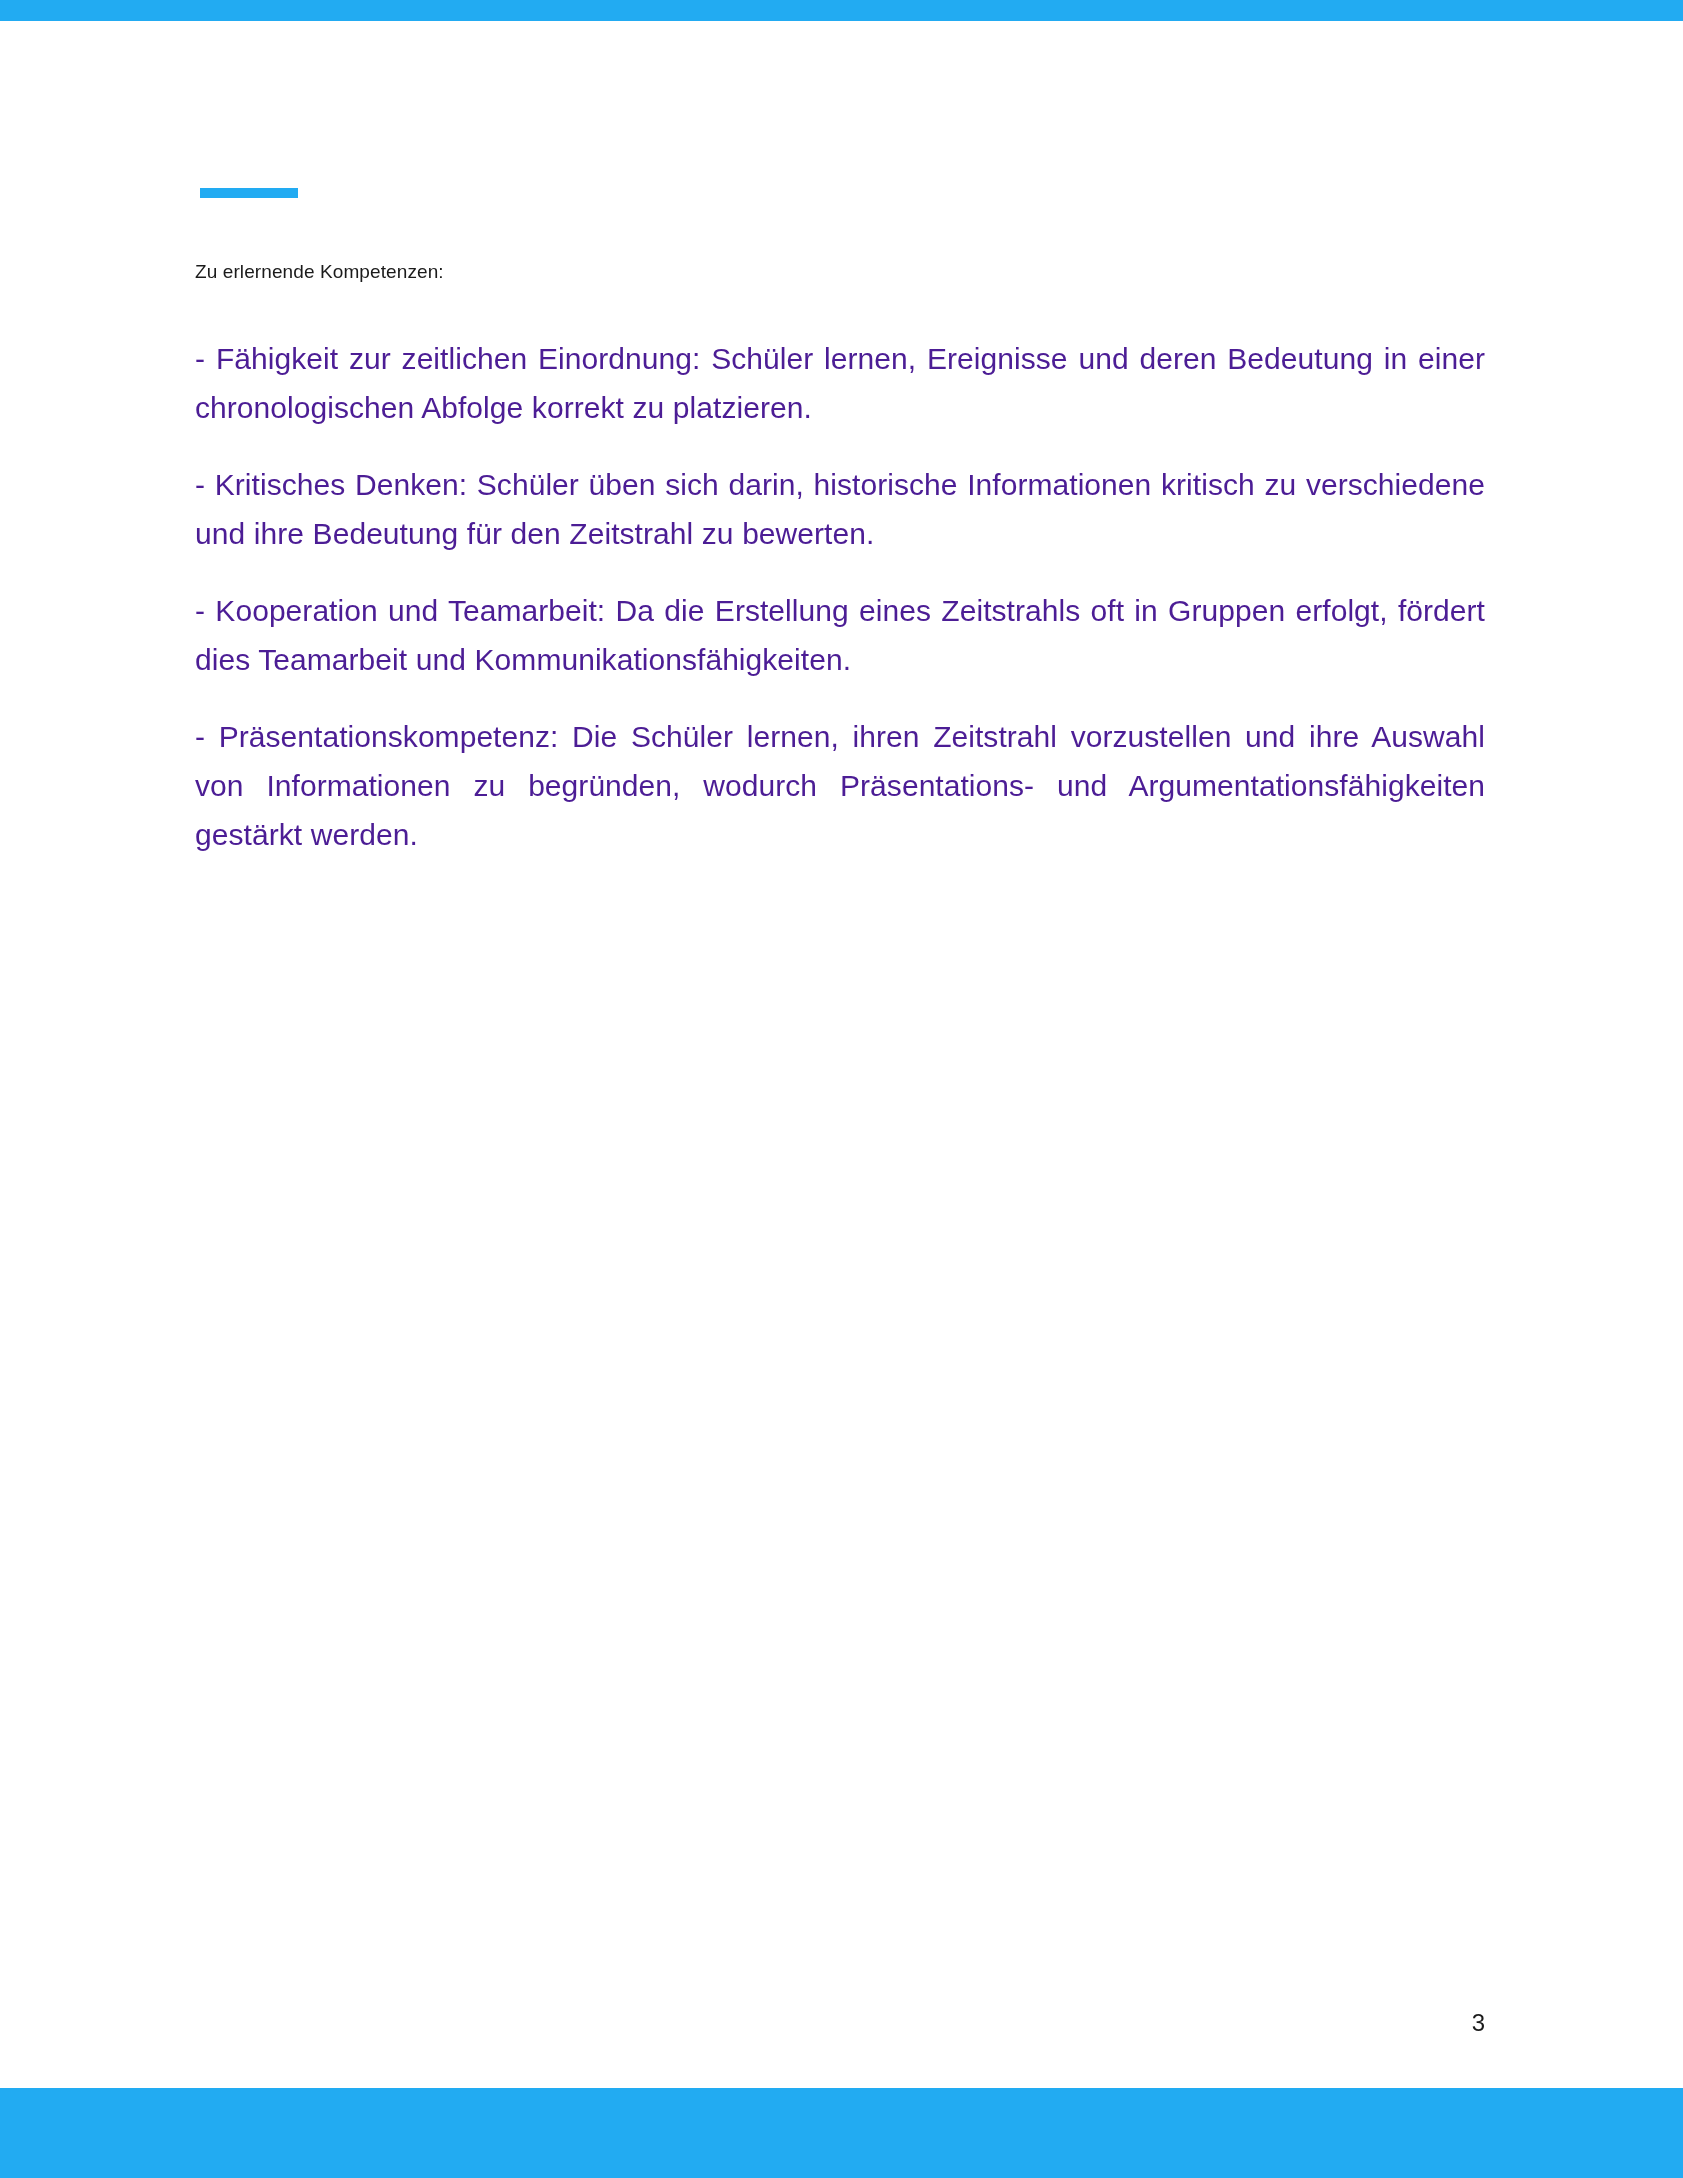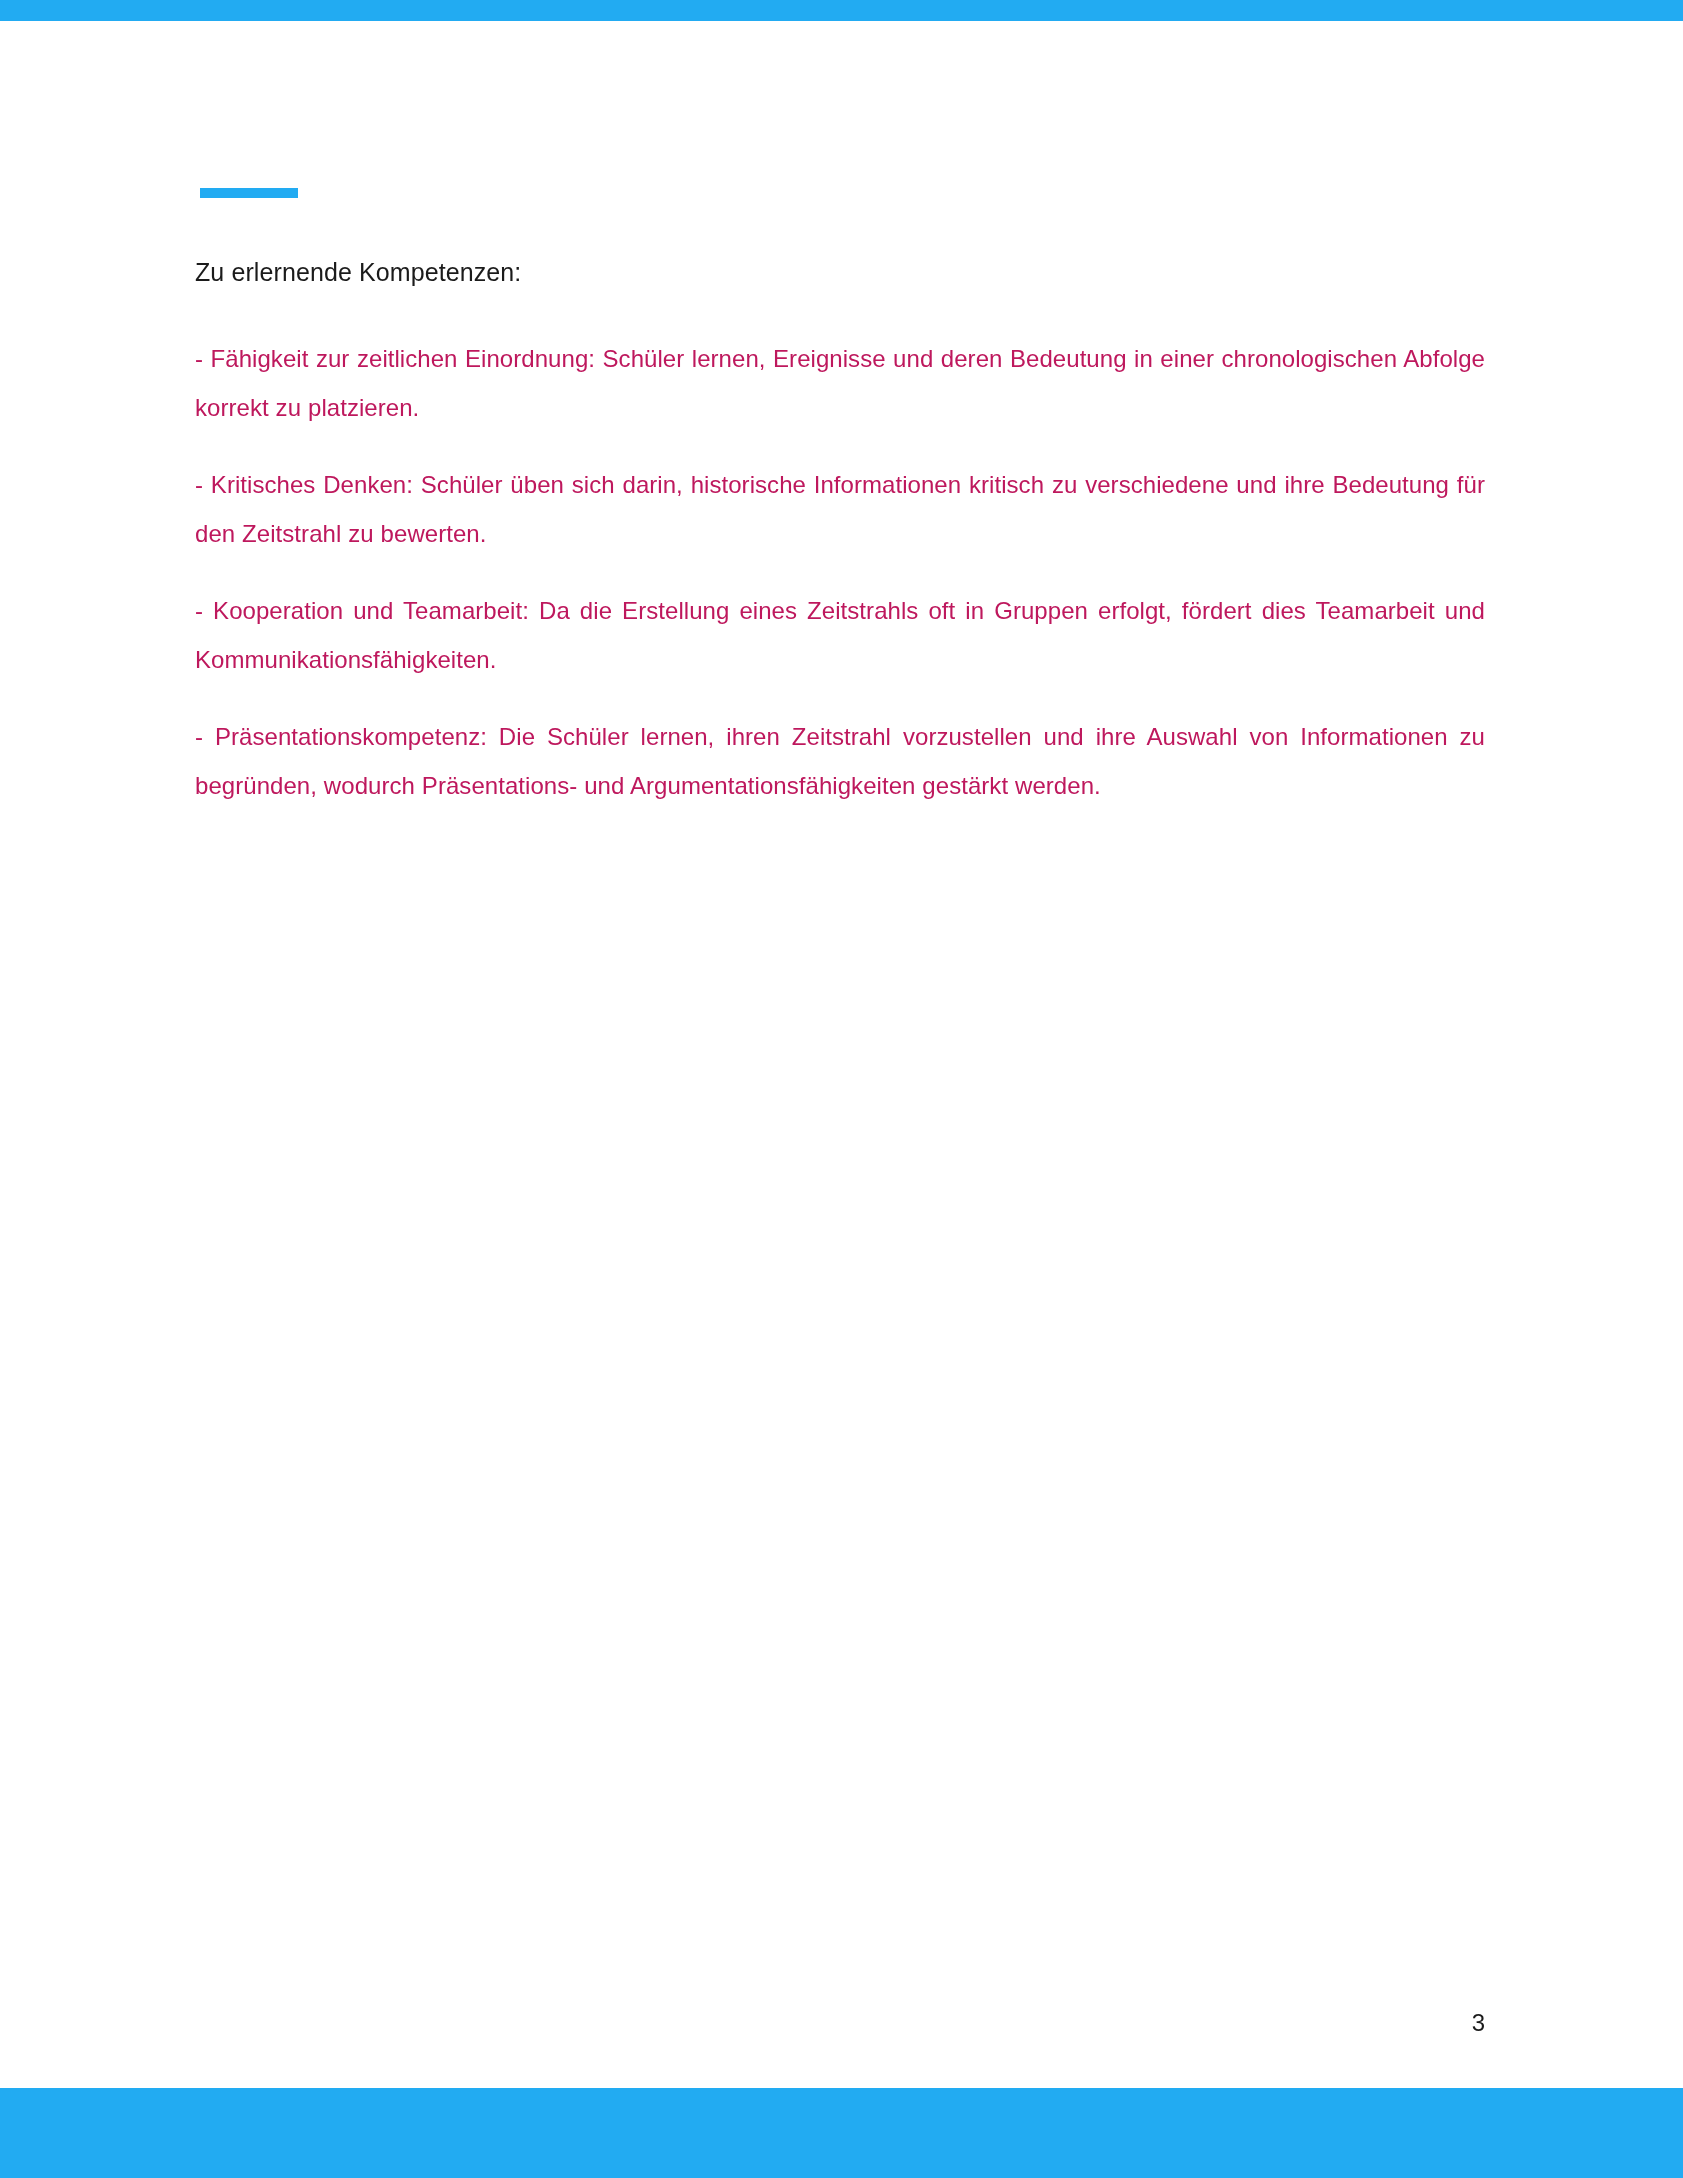--- a/index.html
+++ b/index.html
@@ -54,34 +54,34 @@
 
   
   .content {
     position: absolute;
     left: 195px;
     top: 255px;
     width: 1290px;
   }
 
   .heading {
-    font-size: 25px;
+    font-size: 19px;
     line-height: 34px;
     color: #1b1b1b;
     font-weight: 400;
     letter-spacing: 0.1px;
     margin: 0 0 45px 0;
     text-align: left;
     white-space: nowrap;
   }
 
   .para {
-    font-size: 24px;
+    font-size: 30px;
     line-height: 49px;
-    color: #be185d;
+    color: #4c1d95;
     font-weight: 400;
     letter-spacing: 0.05px;
     text-align: justify;
     text-justify: inter-word;
     margin: 0 0 28px 0;
     word-spacing: 0.2px;
   }
   .para:last-child {
     margin-bottom: 0;
   }

